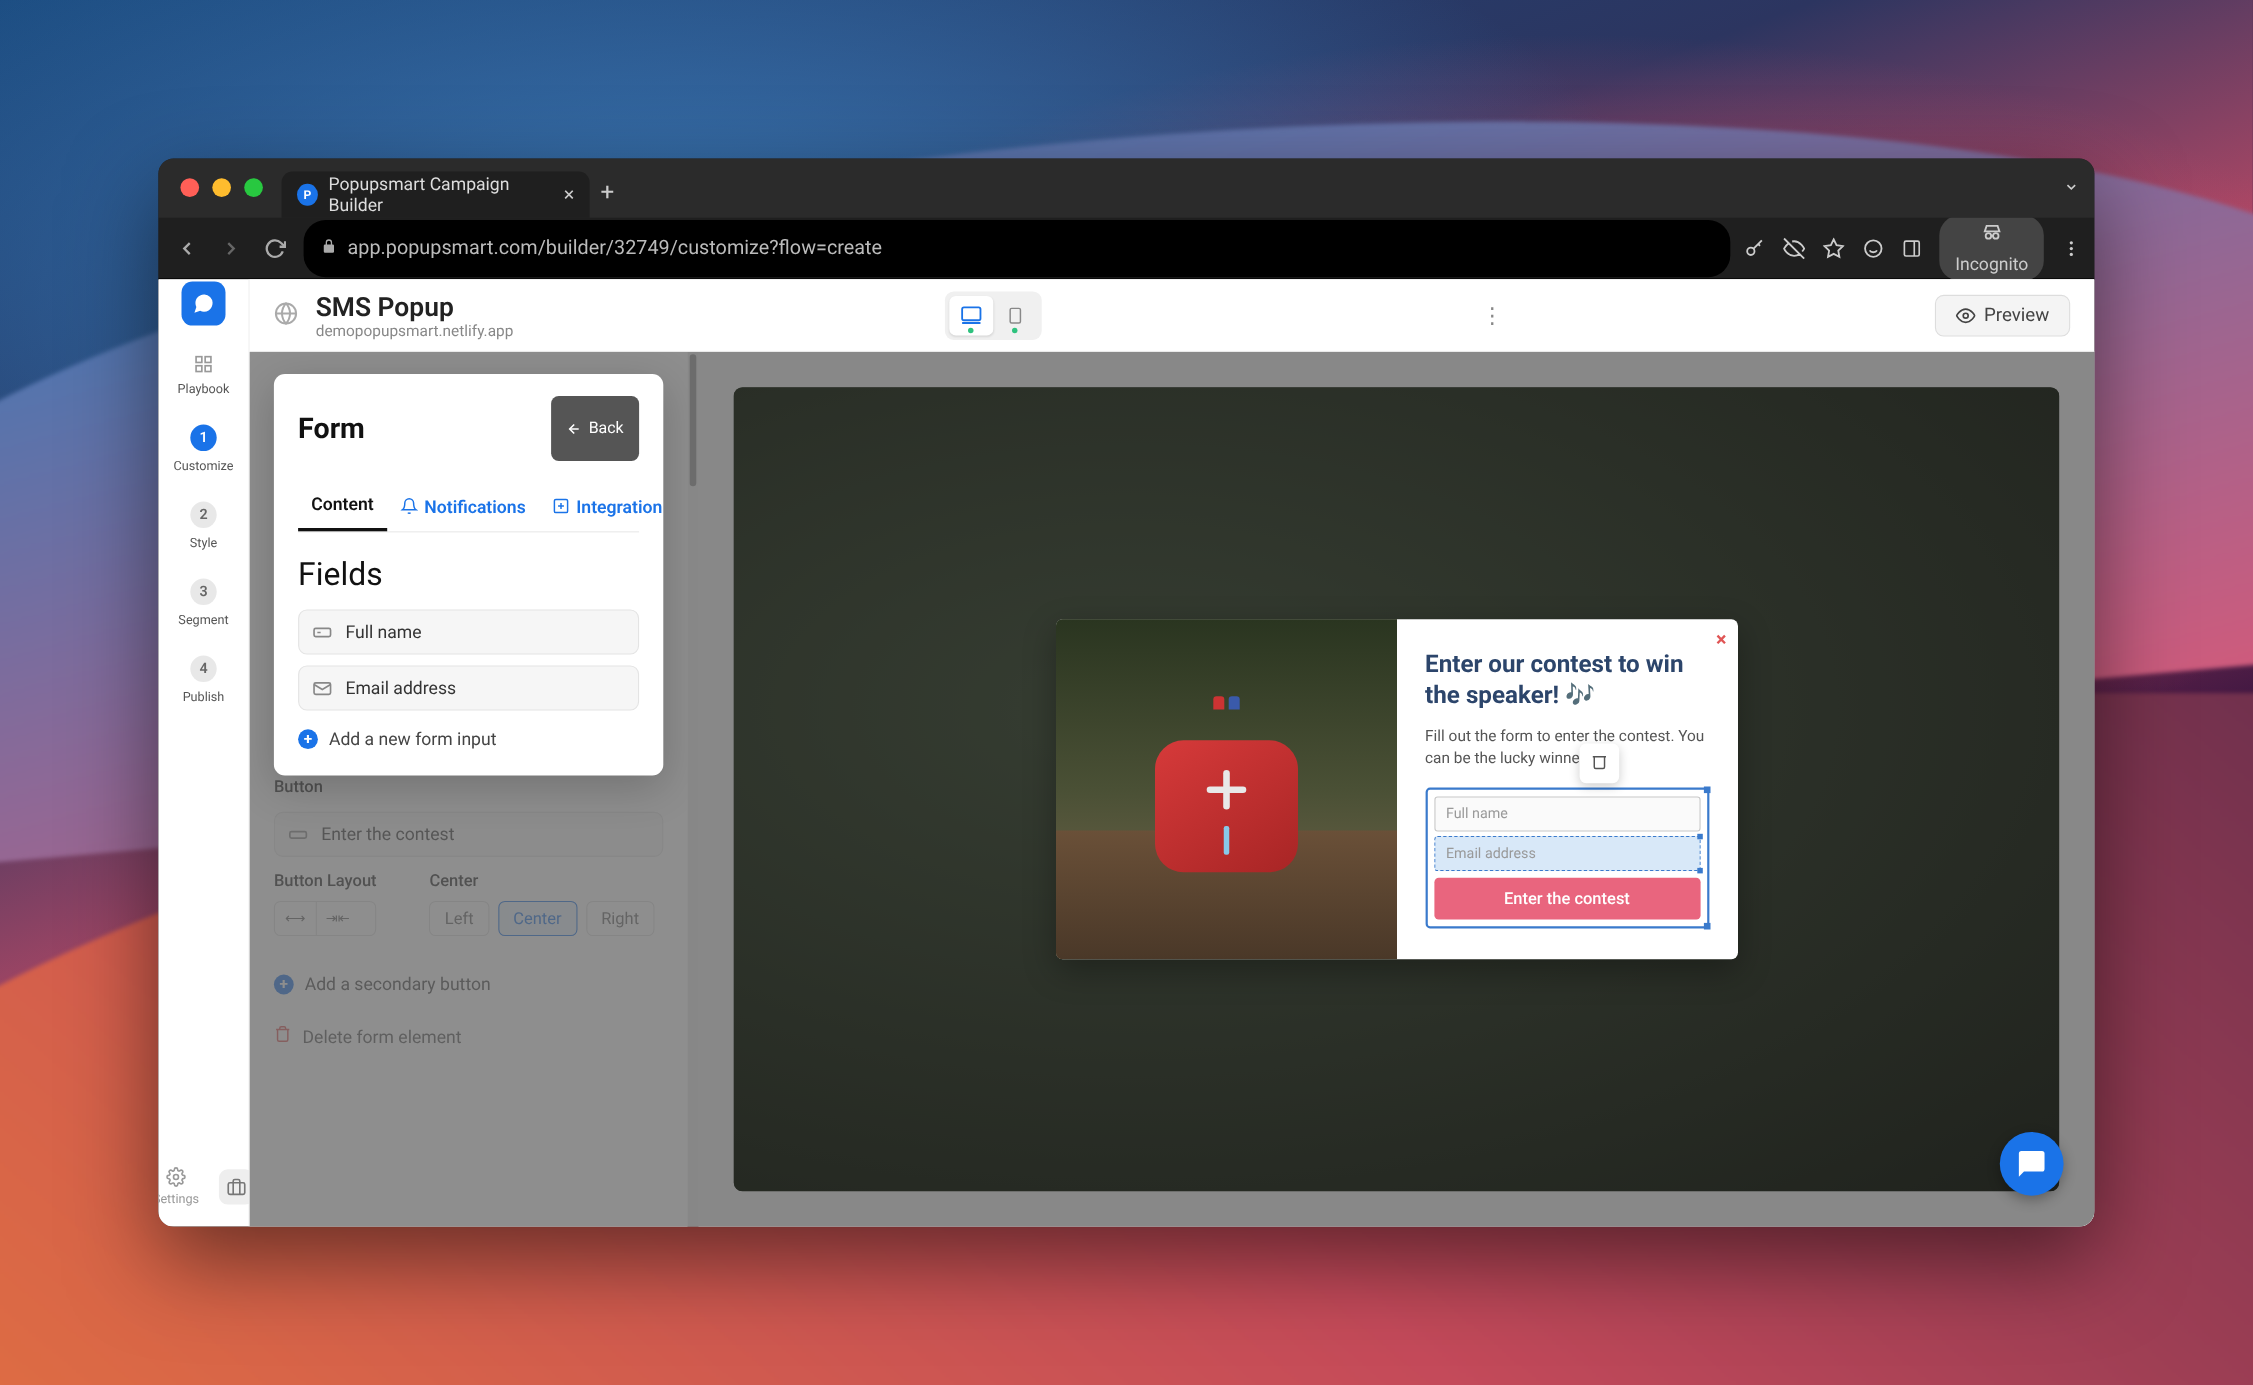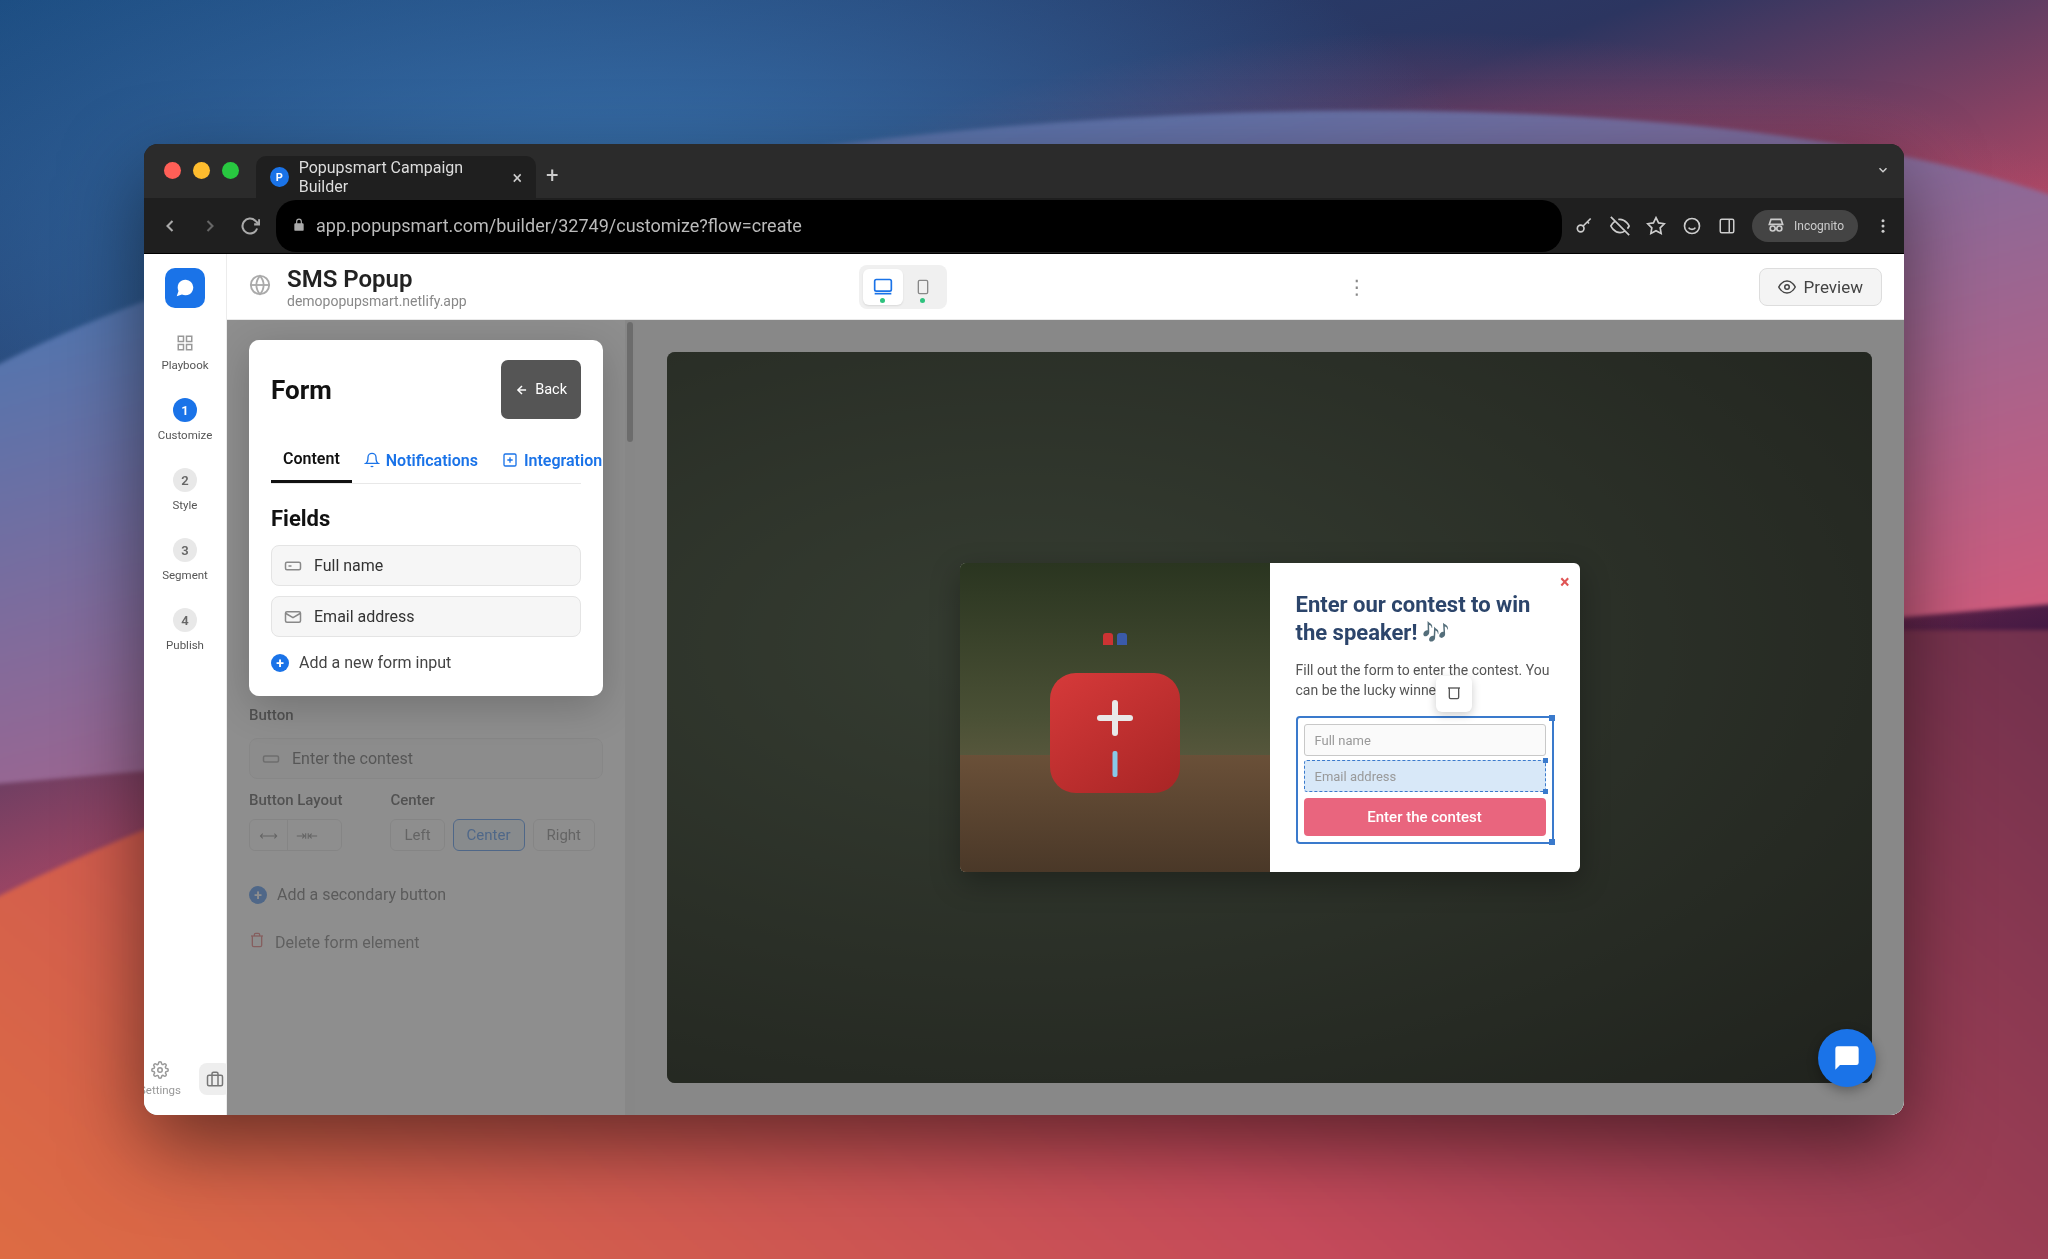--- a/index.html
+++ b/index.html
@@ -17,23 +17,23 @@
 .tab-close { color: #ccc; font-size: 18px; margin-left: auto; }
 .new-tab { color: #ccc; font-size: 22px; margin-left: 10px; margin-bottom: 10px; cursor: pointer; }
 .chevron-down { position: absolute; right: 14px; top: 18px; color: #ccc; }
 .toolbar { height: 56px; background: #1f1f1f; display: flex; align-items: center; padding: 0 12px; gap: 12px; border-bottom: 1px solid #000; }
 .navbtn { color: #aaa; width: 28px; height: 28px; display: flex; align-items: center; justify-content: center; cursor: pointer; font-size: 20px; }
 .navbtn.disabled { color: #666; }
 .addr { flex: 1; background: #000000; border-radius: 20px; height: 52px; display: flex; align-items: center; padding: 0 16px; color: #bbb; font-size: 18px; gap: 10px; }
 .lock { color: #aaa; }
 .tbicons { display: flex; align-items: center; gap: 16px; color: #ccc; }
 .tbicon { cursor: pointer; display: flex; align-items: center; }
-.incognito-pill { background: #444; border-radius: 18px; padding: 6px 14px; display: flex; align-items: center; gap: 8px; font-size: 12px; }
+.incognito-pill { background: #444; border-radius: 18px; padding: 6px 14px; display: flex; align-items: center; gap: 8px; font-size: 16px; flex-direction: column; }
 .content { flex: 1; background: #fff; display: flex; position: relative; }
-.sidebar { width: 83px; background: #fff; border-right: 1px solid #ececec; display: flex; flex-direction: column; align-items: center; padding-top: 14px; gap: 26px; }
+.sidebar { width: 83px; background: #fff; border-right: 1px solid #ececec; display: flex; flex-direction: column; align-items: center; padding-top: 2px; gap: 26px; }
 .logo { width: 40px; height: 40px; background: #1a73e8; border-radius: 10px; display: flex; align-items: center; justify-content: center; }
 .logo svg { width: 22px; height: 22px; }
 .step { display: flex; flex-direction: column; align-items: center; gap: 6px; color: #555; cursor: pointer; }
 .step-badge { width: 24px; height: 24px; border-radius: 50%; background: #e8e8e8; color: #666; display: flex; align-items: center; justify-content: center; font-size: 13px; font-weight: 600; }
 .step.active .step-badge { background: #1a73e8; color: #fff; }
 .step-label { font-size: 11.5px; }
 .sidebar-bottom { margin-top: auto; margin-bottom: 18px; display: flex; flex-direction: row; align-items: center; gap: 18px; }
 .sidebar-icon { color: #999; display: flex; flex-direction: column; align-items: center; gap: 4px; cursor: pointer; font-size: 11.5px; }
 .briefcase-btn { width: 32px; height: 32px; background: #eee; border-radius: 8px; display: flex; align-items: center; justify-content: center; color: #777; cursor: pointer; }
 .main { flex: 1; display: flex; flex-direction: column; background: #f8f8f8; }
@@ -53,21 +53,21 @@
 .panel-scroll-track { width: 10px; background: rgba(0,0,0,0.03); display: flex; align-items: flex-start; }
 .panel-scroll-thumb { width: 6px; height: 120px; background: rgba(0,0,0,0.22); border-radius: 3px; margin: 2px auto; }
 .panel { flex: 1; background: #fff; padding: 20px 22px; overflow: auto; position: relative; }
 .panel-section.dim { opacity: 0.55; }
 .panel-header { display: flex; align-items: center; justify-content: space-between; }
 .panel-title { font-size: 26px; font-weight: 700; color: #111; }
 .back-btn { background: #555; color: #fff; border-radius: 7px; padding: 21px 14px; font-size: 14.5px; display: flex; align-items: center; gap: 6px; cursor: pointer; }
 .tabs { display: flex; margin-top: 20px; border-bottom: 1px solid #e8e8e8; gap: 0; }
 .tab-item { padding: 10px 12px 12px; font-size: 16px; color: #1a73e8; display: flex; align-items: center; gap: 6px; cursor: pointer; font-weight: 600; }
 .tab-item:first-child { color: #111; border-bottom: 3px solid #111; }
-.section-title { font-size: 22px; font-weight: 700; margin-top: 22px; color: #111; }
+.section-title { font-size: 29px; font-weight: 400; margin-top: 22px; color: #111; }
 .field-row { margin-top: 14px; background: #f6f6f6; border: 1px solid #e4e4e4; border-radius: 8px; padding: 10px 12px; display: flex; align-items: center; gap: 12px; font-size: 16px; color: #333; cursor: pointer; }
 .field-icon { color: #888; display: flex; }
 .add-link { margin-top: 16px; display: flex; align-items: center; gap: 10px; color: #444; font-size: 16px; cursor: pointer; }
 .plus-circle { width: 18px; height: 18px; background: #1a73e8; border-radius: 50%; color: #fff; display: flex; align-items: center; justify-content: center; font-size: 14px; font-weight: bold; }
 .sub-label { font-size: 15px; color: #222; font-weight: 500; }
 .button-block { margin-top: 26px; }
 .layout-row { display: flex; gap: 48px; margin-top: 12px; }
 .layout-col { display: flex; flex-direction: column; gap: 10px; }
 .layout-btns { display: flex; border: 1px solid #ddd; border-radius: 6px; overflow: hidden; }
 .layout-b { width: 38px; height: 30px; display: flex; align-items: center; justify-content: center; border-right: 1px solid #ddd; cursor: pointer; color: #666; font-size: 13px; }

